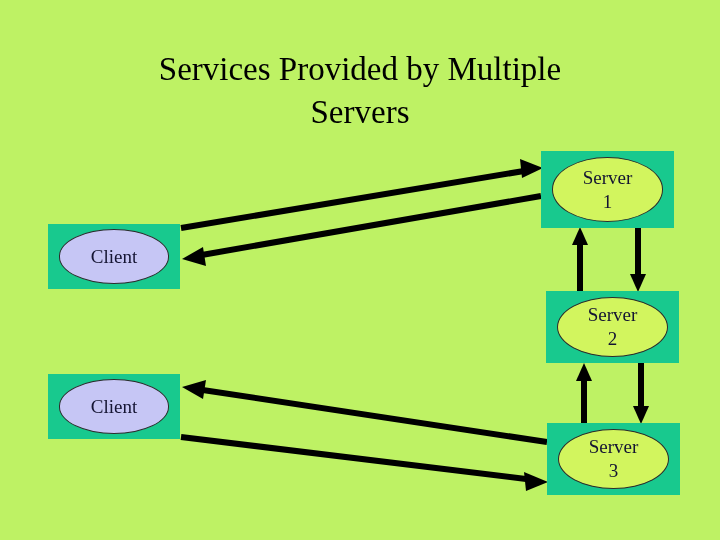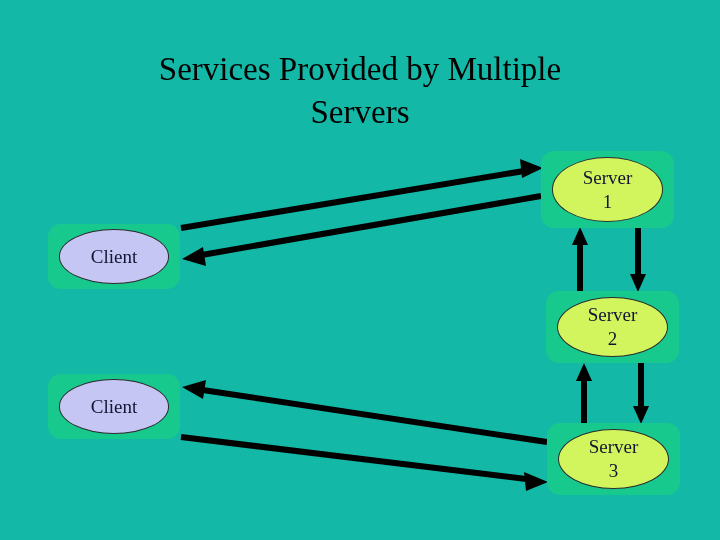--- a/index.html
+++ b/index.html
@@ -4,21 +4,21 @@
 <style>
   html, body {
     margin: 0;
     padding: 0;
     background: #ffffff;
   }
   #slide {
     position: relative;
     width: 720px;
     height: 540px;
-    background: #14b8a6;
+    background: #bef264;
     overflow: hidden;
     font-family: "Liberation Serif", "DejaVu Serif", serif;
   }
 
   
   #slide-title {
     position: absolute;
     left: 50px;
     top: 48px;
     width: 620px;
@@ -32,21 +32,20 @@
   }
 
   
   .node {
     position: absolute;
     box-sizing: border-box;
     background: #18C98E;
     display: flex;
     align-items: center;
     justify-content: center;
-    border-radius: 13px;
   }
   .node .ellipse {
     position: absolute;
     left: 8%;
     top: 8%;
     width: 84%;
     height: 84%;
     border-radius: 50%;
     border: 1px solid #2b2b2b;
     box-sizing: border-box;

